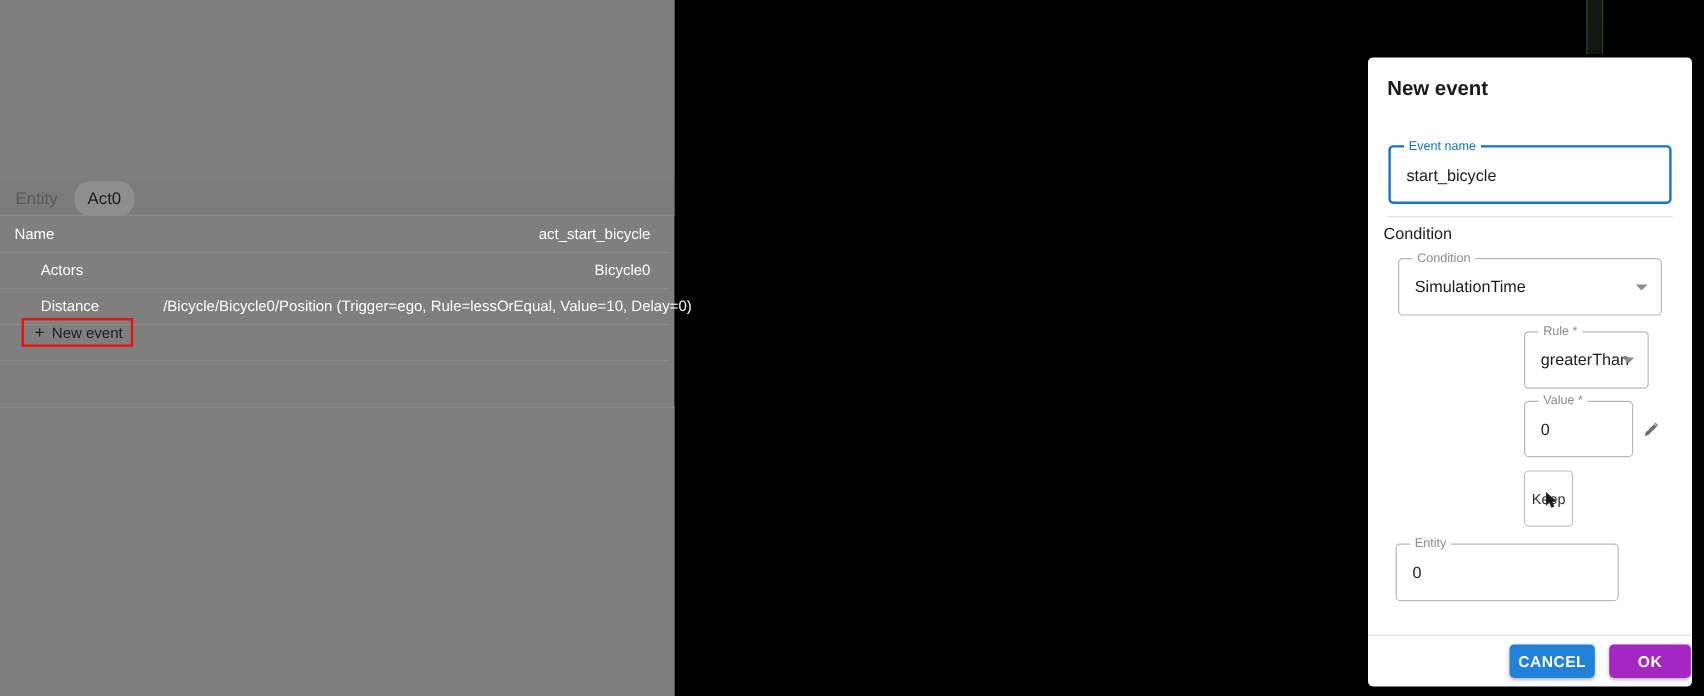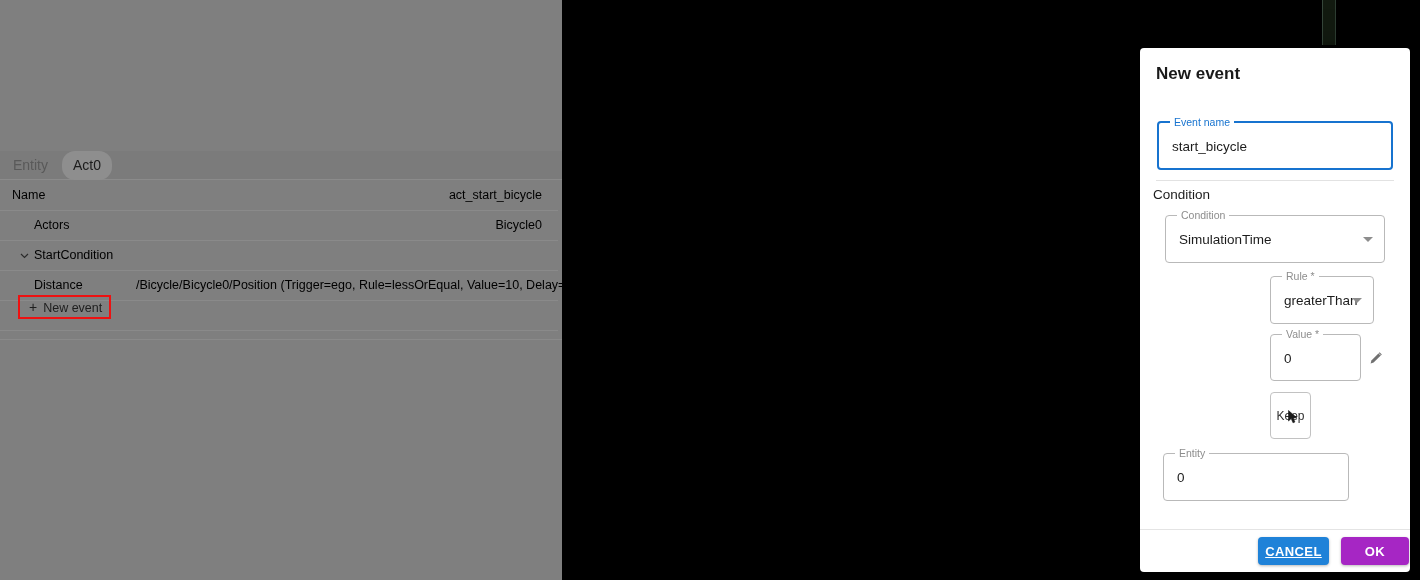--- a/index.html
+++ b/index.html
@@ -76,21 +76,21 @@
     position: absolute;
     left: 0; top: 181px;
     width: 558px;
   }
   .row {
     position: relative;
     height: 29px;
     border-bottom: 1px solid #8a8a8a;
     background: #7f7f7f;
     font-size: 12.5px;
-    color: #000000;
+    color: #ffffff;
   }
   .row .cell-left {
     position: absolute;
     left: 12px; top: 0;
     height: 29px;
     line-height: 29px;
     white-space: nowrap;
   }
   .row.indent .cell-left { left: 34px; }
   .row .cell-right {
@@ -263,21 +263,21 @@
     border-radius: 4px;
     border: none;
     color: #fff;
     font-size: 13px;
     font-weight: bold;
     letter-spacing: .4px;
     font-family: "Liberation Sans", sans-serif;
     cursor: pointer;
     box-shadow: 0 1px 3px rgba(0,0,0,.28);
   }
-  #cancel-button { left: 118px; width: 71px; background: #1f82d8; text-decoration: underline; }
+  #cancel-button { left: 118px; width: 71px; background: #1f82d8; }
   #ok-button { left: 201px; width: 68px; background: #a626c4; }
 </style>
 </head>
 <body>
 
 <div id="viewport">
   <div class="pole"></div>
 </div>
 
 <div id="left-panel">
@@ -294,28 +294,20 @@
     <div class="row">
       <span class="cell-left">Name</span>
       <span class="cell-right">act_start_bicycle</span>
     </div>
 
     <div class="row indent">
       <span class="cell-left">Actors</span>
       <span class="cell-right">Bicycle0</span>
     </div>
 
-    <div class="row indent">
-      <span class="chev">
-        <svg width="11" height="11" viewBox="0 0 11 11" aria-hidden="true">
-          <path d="M2 4 L5.5 7.5 L9 4" fill="none" stroke="#2a2a2a" stroke-width="1.2"></path>
-        </svg>
-      </span>
-      <span class="cell-left" style="left:34px">StartCondition</span>
-    </div>
 
     <div class="row indent value-left">
       <span class="cell-left">Distance</span>
       <span class="cell-right">/Bicycle/Bicycle0/Position (Trigger=ego, Rule=lessOrEqual, Value=10, Delay=0)</span>
     </div>
 
     <div id="new-event-row">
       <div id="new-event-btn">
         <span class="plus">+</span><span>New event</span>
       </div>

